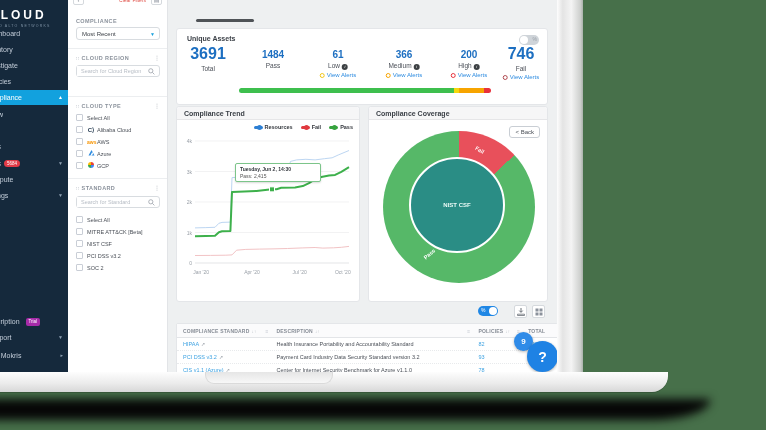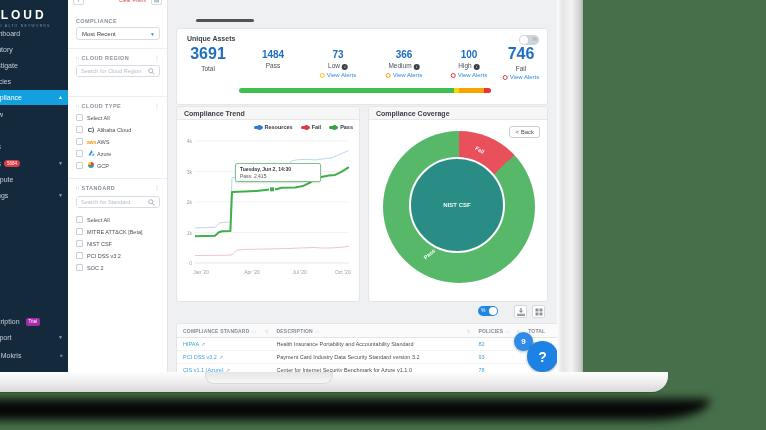--- a/index.html
+++ b/index.html
@@ -158,31 +158,31 @@
 
           <div class="stat" style="left:31px">
             <div class="num bignum">3691</div>
             <div class="lab">Total</div>
           </div>
           <div class="stat" style="left:96px;top:20px">
             <div class="num">1484</div>
             <div class="lab">Pass</div>
           </div>
           <div class="stat" style="left:161px;top:20px">
-            <div class="num">73</div>
+            <div class="num">61</div>
             <div class="lab"><span>Low</span><span class="inf">i</span></div>
             <div class="valerts"><span class="clockdot" style="border-color:#f2c618"></span><span>View Alerts</span></div>
           </div>
           <div class="stat" style="left:227px;top:20px">
             <div class="num">366</div>
             <div class="lab"><span>Medium</span><span class="inf">i</span></div>
             <div class="valerts"><span class="clockdot" style="border-color:#f7a400"></span><span>View Alerts</span></div>
           </div>
           <div class="stat" style="left:292px;top:20px">
-            <div class="num">100</div>
+            <div class="num">200</div>
             <div class="lab"><span>High</span><span class="inf">i</span></div>
             <div class="valerts"><span class="clockdot" style="border-color:#e8323c"></span><span>View Alerts</span></div>
           </div>
           <div class="stat" style="left:344px">
             <div class="num bignum">746</div>
             <div class="lab">Fail</div>
             <div class="valerts"><span class="clockdot" style="border-color:#b04a50"></span><span>View Alerts</span></div>
           </div>
           <div class="pbar">
               <span style="width: 85.4%; background: rgb(62, 191, 78);"></span>

